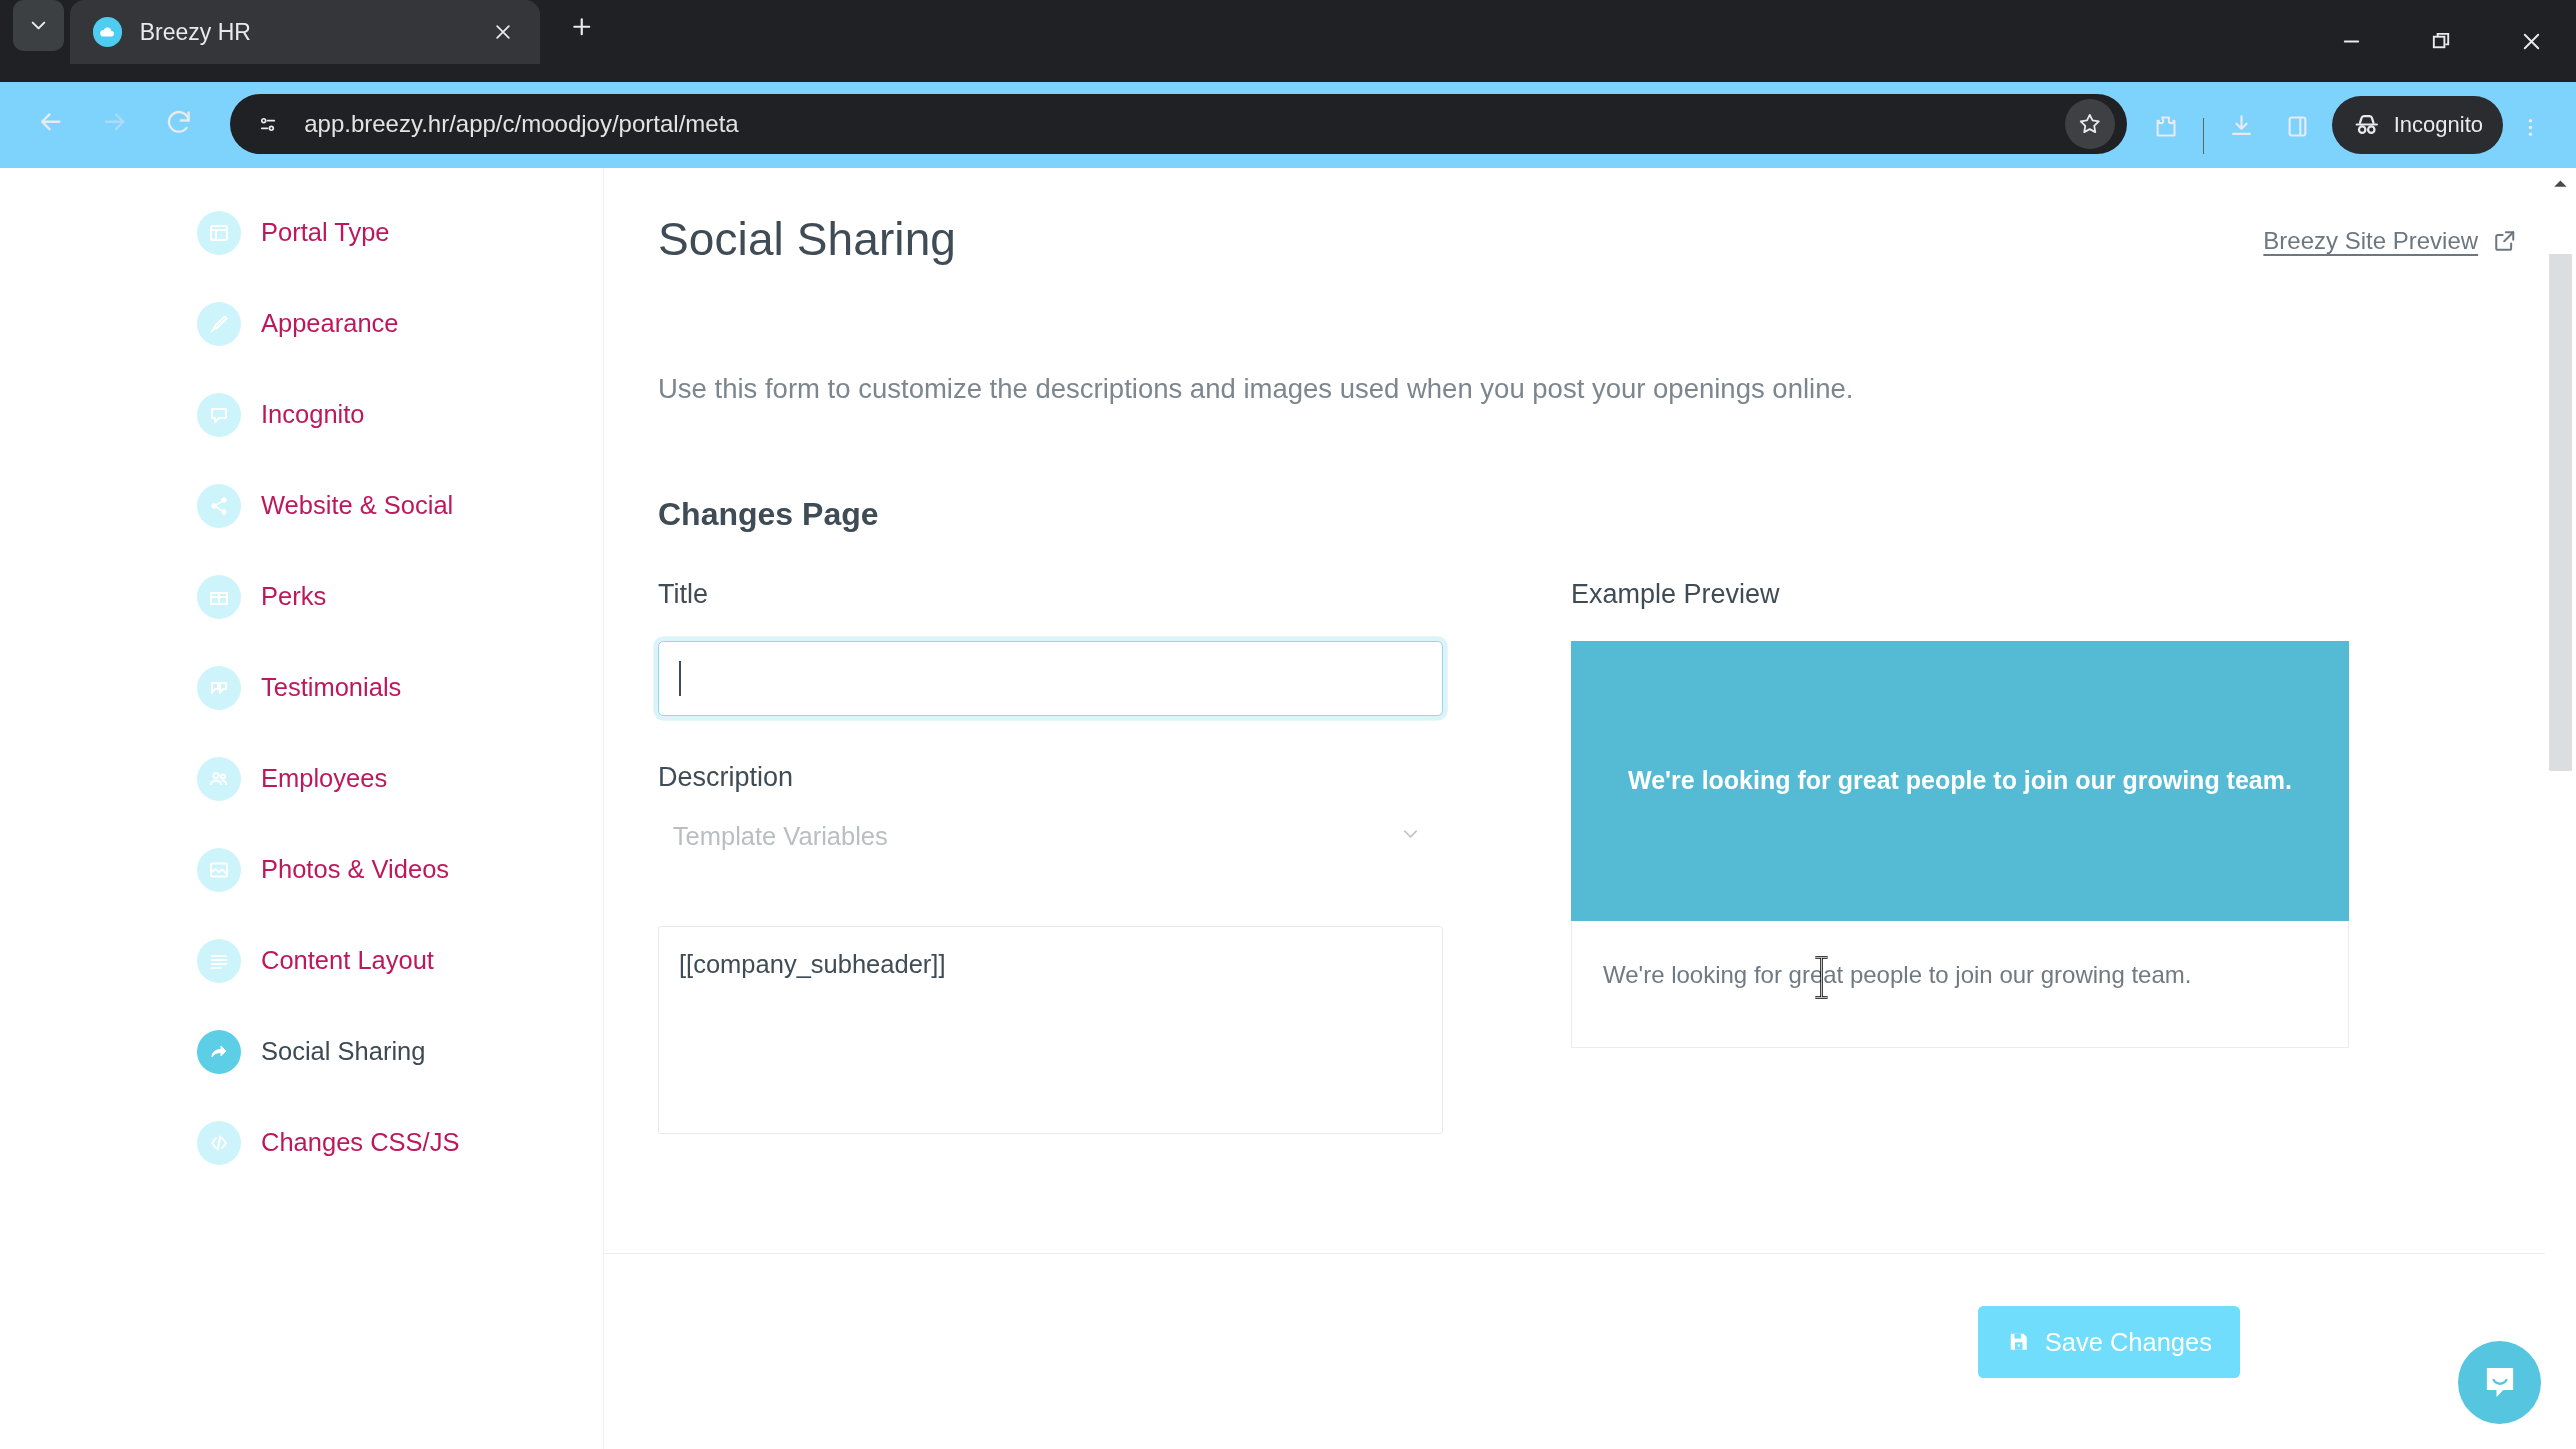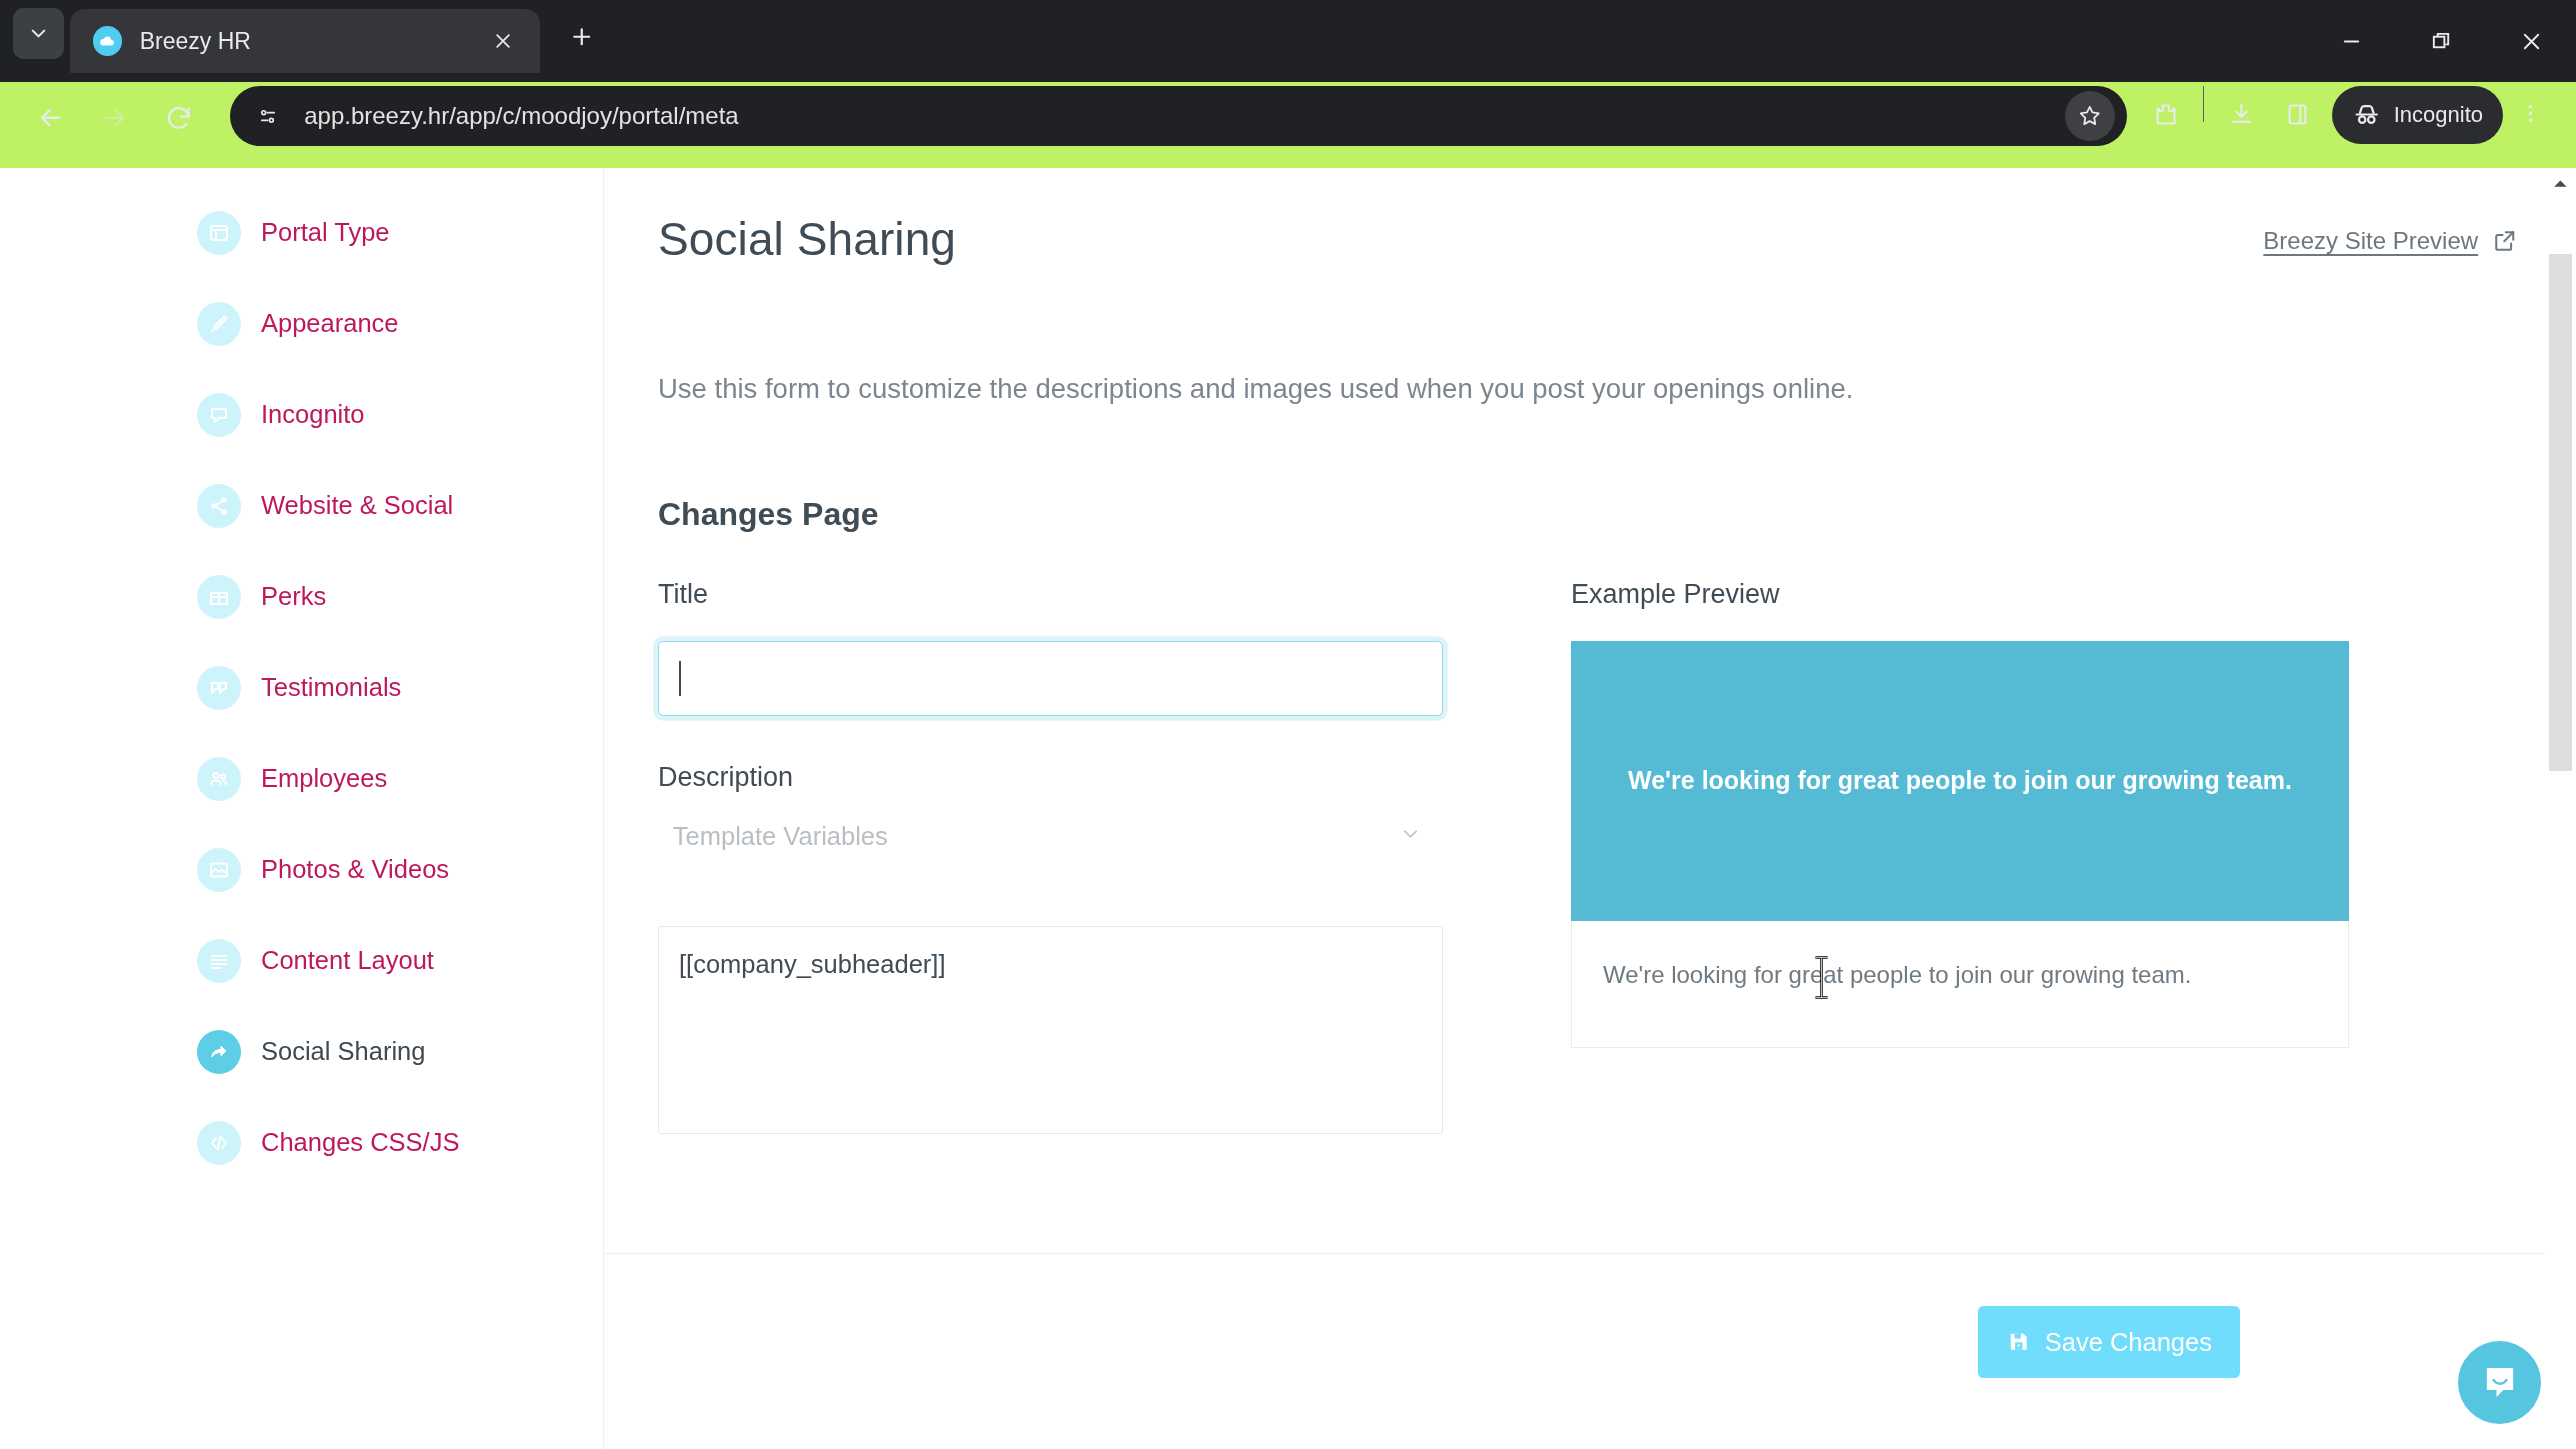--- a/index.html
+++ b/index.html
@@ -7,21 +7,21 @@
     width: 2576px; height: 1449px;
     overflow: hidden;
     font-family: "Liberation Sans", sans-serif;
     background: #ffffff;
   }
 
   
   .browser { width: 2576px; height: 1449px; position: relative; background:#ffffff; }
 
   .tabstrip {
-    height: 82px; background: #202124; display: flex; align-items: center;
+    height: 82px; background: #202124; display: flex; align-items: flex-start;
     padding-left: 6.7px; position: relative;
   }
   .tab-list-btn {
     width: 51px; height: 51px; border-radius: 10.7px; background: #3c4043;
     display:flex; align-items:center; justify-content:center; margin: 0 5.4px 14.8px 6.7px;
     flex: 0 0 auto;
   }
   .tab-list-btn svg { width: 23px; height: 23px; }
 
   .tab {
@@ -41,21 +41,21 @@
   .tab-close { width: 36px; height: 36px; display:flex; align-items:center; justify-content:center; flex:0 0 auto; }
   .tab-close svg { width: 20px; height: 20px; }
   .new-tab { width: 54px; height: 54px; display:flex; align-items:center; justify-content:center; margin: 0 0 9.4px 14.8px; flex:0 0 auto;}
   .new-tab svg { width: 25.5px; height: 25.5px; }
 
   .wincontrols { position:absolute; right: 0; top: 0; height: 82px; display:flex; align-items:center; }
   .wc { width: 90px; height: 82px; display:flex; align-items:center; justify-content:center; }
   .wc svg { width: 23px; height: 23px; }
 
   .toolbar {
-    height: 86px; background: #bef264; display:flex; align-items:flex-start; padding: 4px 19px;
+    height: 86px; background: #7dd3fc; display:flex; align-items:flex-end; padding: 14px 19px;
   }
   .nav-btn { width: 64px; height: 64px; display:flex; align-items:center; justify-content:center; flex:0 0 auto;}
   .nav-btn svg { width: 29.5px; height: 29.5px; }
   .nav-btn.disabled svg { opacity: 0.42; }
 
   .omnibox {
     flex: 1 1 auto; height: 60px; background: #202124; border-radius: 31px;
     display:flex; align-items:center; margin: 0 10.7px 0 19px; padding: 0 12px 0 17.4px;
     min-width: 0;
   }

